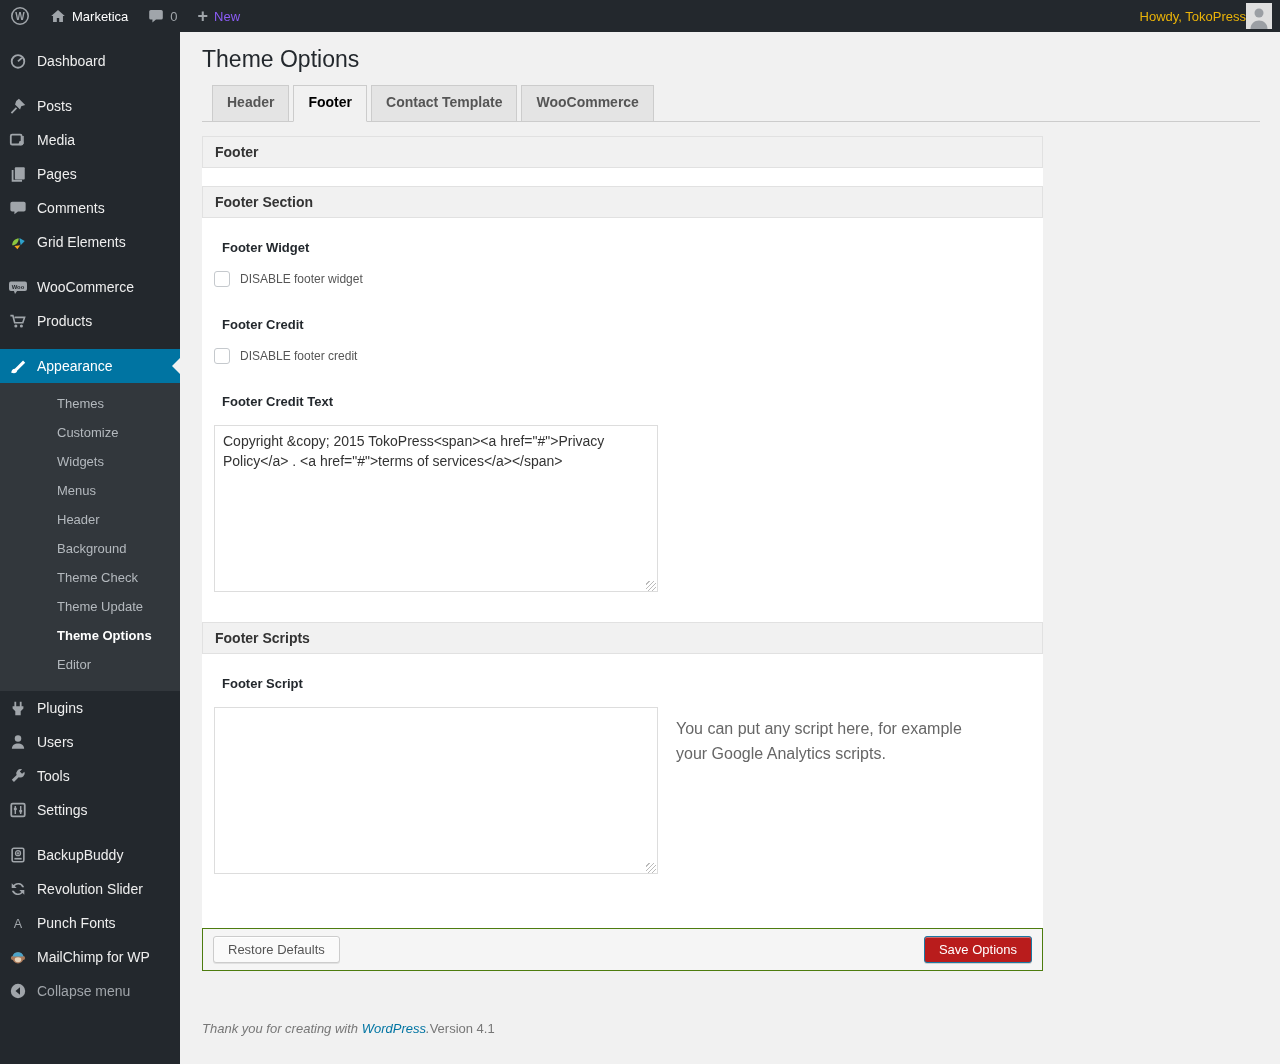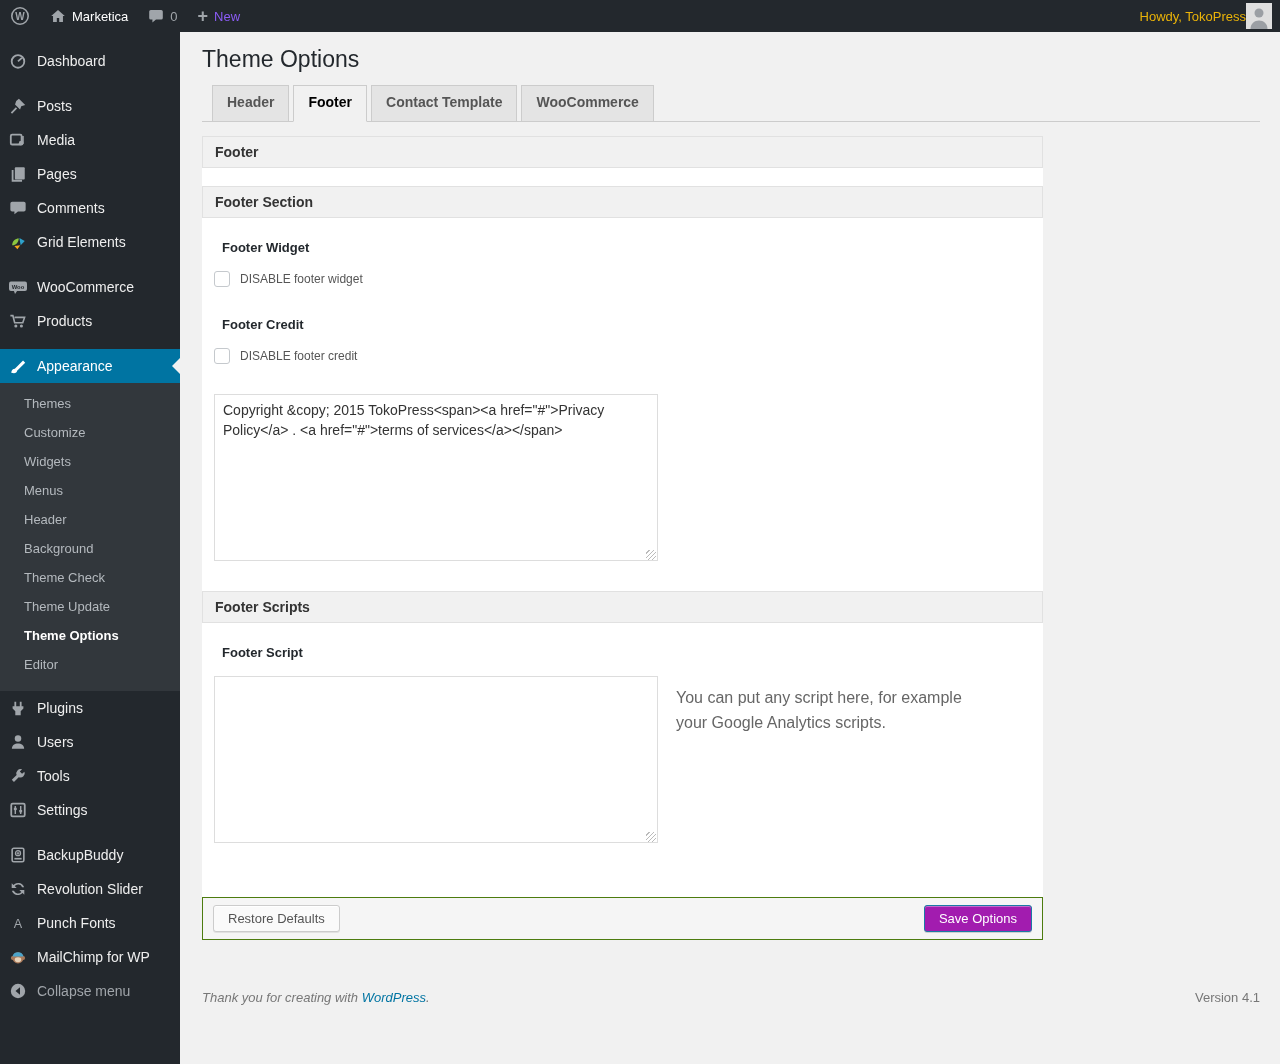--- a/index.html
+++ b/index.html
@@ -24,21 +24,21 @@
   .menu-item { height:34px; display:flex; align-items:center; gap:9px; padding:0 8px;
     font-size:14px; cursor:pointer; position:relative; color:#eee; }
   .menu-item .mi { width:20px; height:20px; color:#a0a5aa; flex:none; display:flex;
     align-items:center; justify-content:center; }
   .menu-item.gap { margin-top:11px; }
   .menu-item.active { background:#0074a2; color:#fff; }
   .menu-item.active .mi { color:#fff; }
   .menu-item.active::after { content:''; position:absolute; right:0; top:50%; margin-top:-8px;
     border:8px solid transparent; border-right-color:#f1f1f1; }
   .submenu { background:#32373c; padding:6px 0 12px; }
-  .submenu-item { padding:7px 0 7px 24px; font-size:13px; color:#b4b9be; cursor:pointer; }
+  .submenu-item { padding:7px 0 7px 57px; font-size:13px; color:#b4b9be; cursor:pointer; }
   .submenu-item.current { color:#fff; font-weight:bold; }
 
   
   .content { flex:1; background:#f1f1f1; padding:0 20px 0 22px; position:relative; }
   .page-title { font-size:23px; font-weight:400; color:#23282d; padding:14px 0 8px; }
 
   .tabs { border-bottom:1px solid #ccc; padding-left:10px; display:flex; margin-top:4px; }
   .tab { display:inline-block; padding:8px 14px; margin:0 4px -1px 0; font-size:14px;
     font-weight:bold; color:#555; background:#e4e4e4; border:1px solid #ccc; cursor:pointer; }
   .tab.active { background:#f1f1f1; color:#000; border-bottom:1px solid #f1f1f1; padding-bottom:11px; }
@@ -63,25 +63,25 @@
   .script-row { display:flex; align-items:flex-start; }
   .script-desc { font-size:16px; color:#666; width:320px; margin:10px 0 0 18px; line-height:1.55; }
   .scripts-body { padding:22px 12px 50px; }
 
   .action-bar { background:#f5f5f5; border:1px solid #4d7c0f; padding:7px 10px; display:flex;
     justify-content:space-between; align-items:center; }
   .btn { font-size:13px; border-radius:3px; padding:5px 14px; cursor:pointer;
     font-family:"Liberation Sans", sans-serif; }
   .btn-secondary { background:#fafafa; border:1px solid #ccc; color:#555;
     box-shadow:inset 0 1px 0 #fff, 0 1px 0 rgba(0,0,0,.08); }
-  .btn-primary { background:#a21caf; border:1px solid #1b7aa5; color:#fff;
+  .btn-primary { background:#b91c1c; border:1px solid #1b7aa5; color:#fff;
     box-shadow:inset 0 1px 0 rgba(255,255,255,.35), 0 1px 0 rgba(0,0,0,.15); }
 
-  .page-footer { display:flex; justify-content:space-between; align-items:baseline;
-    margin-top:50px; font-size:13px; color:#777;gap:11px; }
+  .page-footer { display:flex; align-items:baseline;
+    margin-top:50px; font-size:13px; color:#777; }
   .thanks { font-style:italic; }
   .thanks a { color:#0074a2; text-decoration:none; cursor:pointer; }
   .version { color:#777; }
 
   svg { display:block; }
 </style>
 </head>
 <body>
 
 <div class="adminbar">
@@ -353,20 +353,21 @@
           <span class="checkbox"></span>
           <span class="check-label">DISABLE footer widget</span>
         </div>
 
         <div class="field-label">Footer Credit</div>
         <div class="check-row">
           <span class="checkbox"></span>
           <span class="check-label">DISABLE footer credit</span>
         </div>
 
+        <div class="field-label" style="margin-top:4px;">Footer Credit Text</div>
         <span class="ta-wrap">
           <textarea class="opt" style="">Copyright &amp;copy; 2015 TokoPress&lt;span&gt;&lt;a href="#"&gt;Privacy Policy&lt;/a&gt; . &lt;a href="#"&gt;terms of services&lt;/a&gt;&lt;/span&gt;</textarea>
         </span>
       </div>
 
       <div class="sec-bar">Footer Scripts</div>
       <div class="sec-body scripts-body">
         <div class="field-label">Footer Script</div>
         <div class="script-row">
           <span class="ta-wrap">

